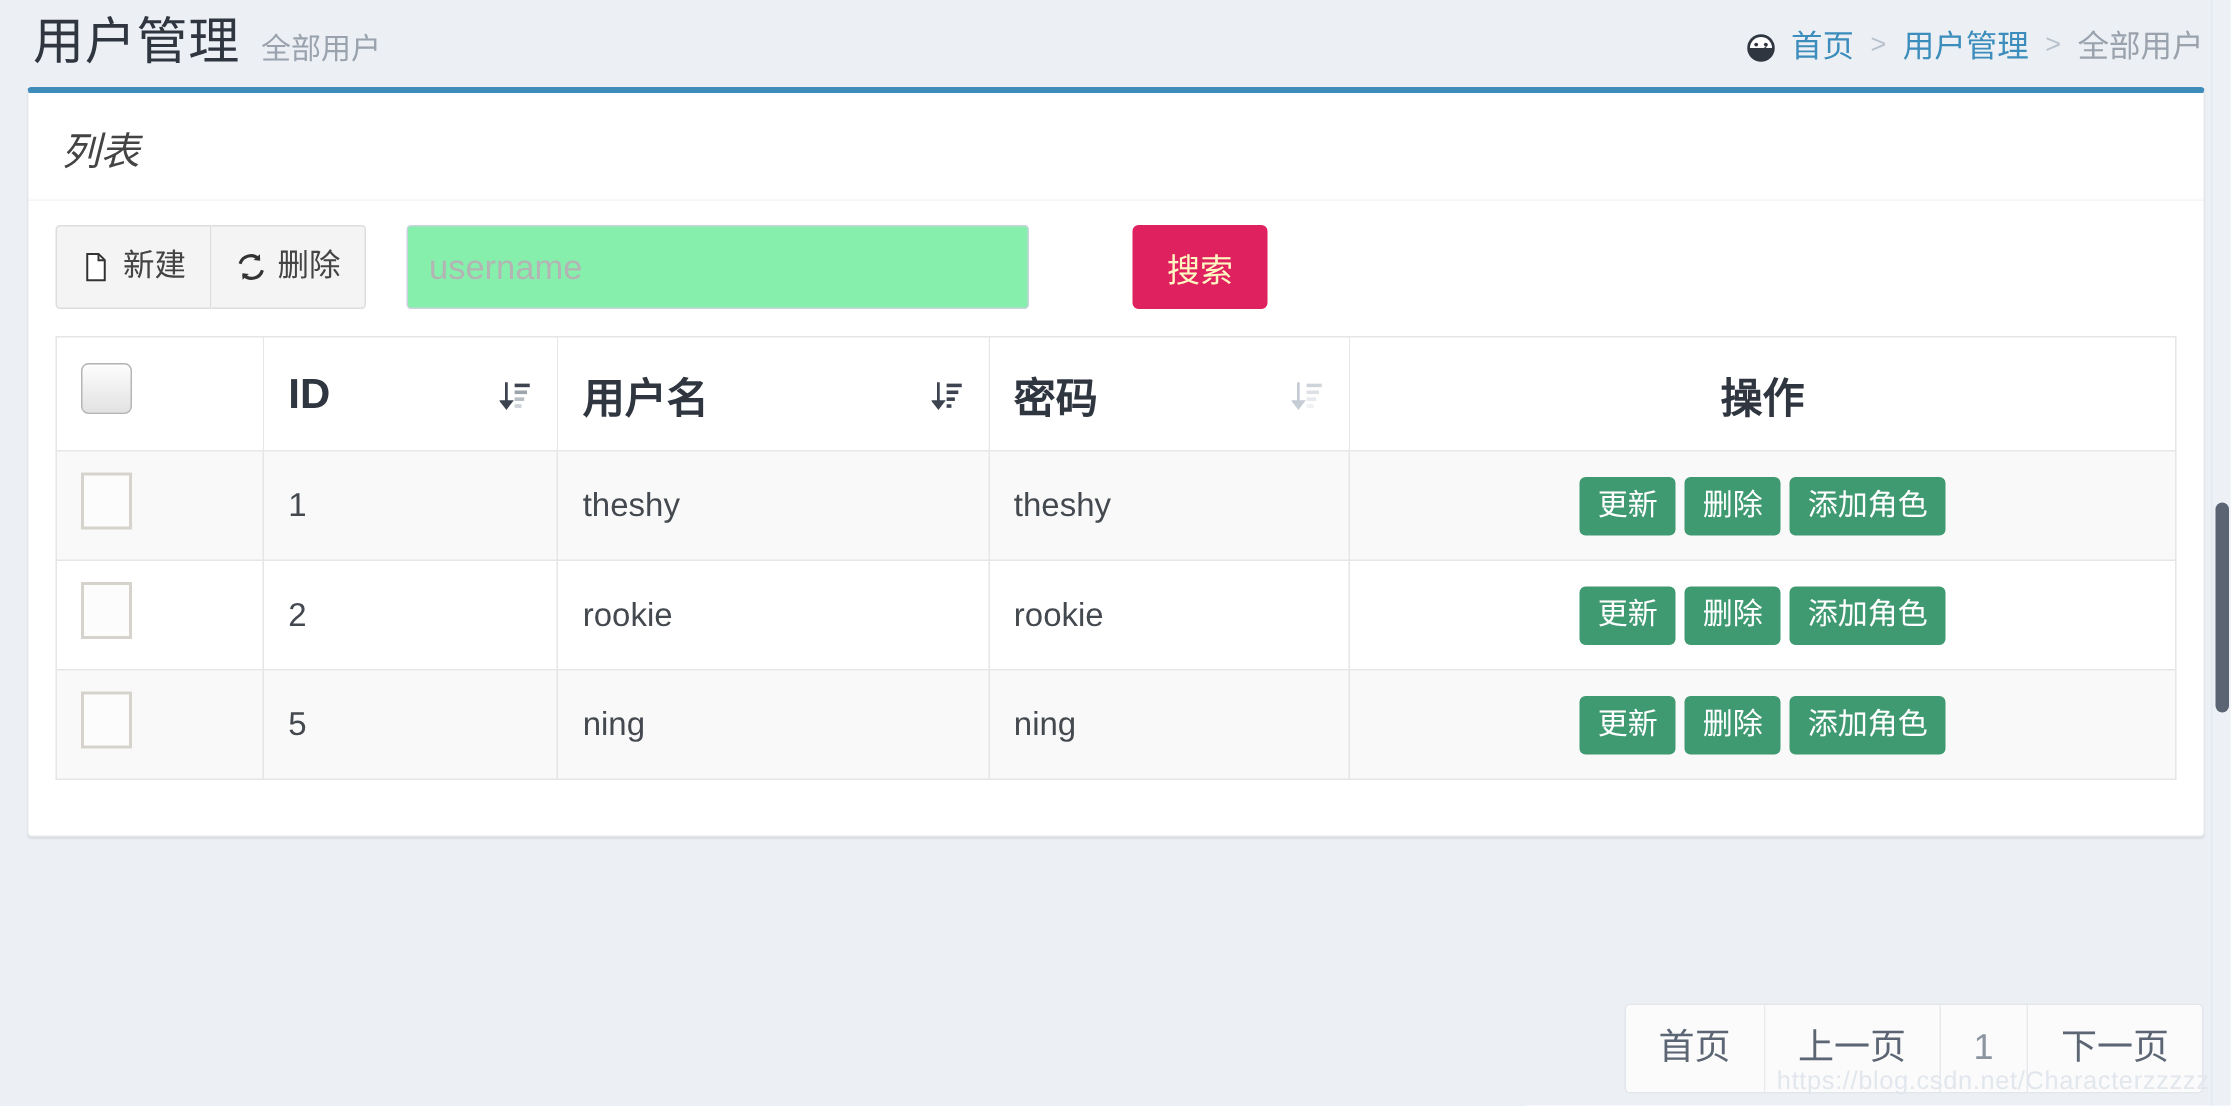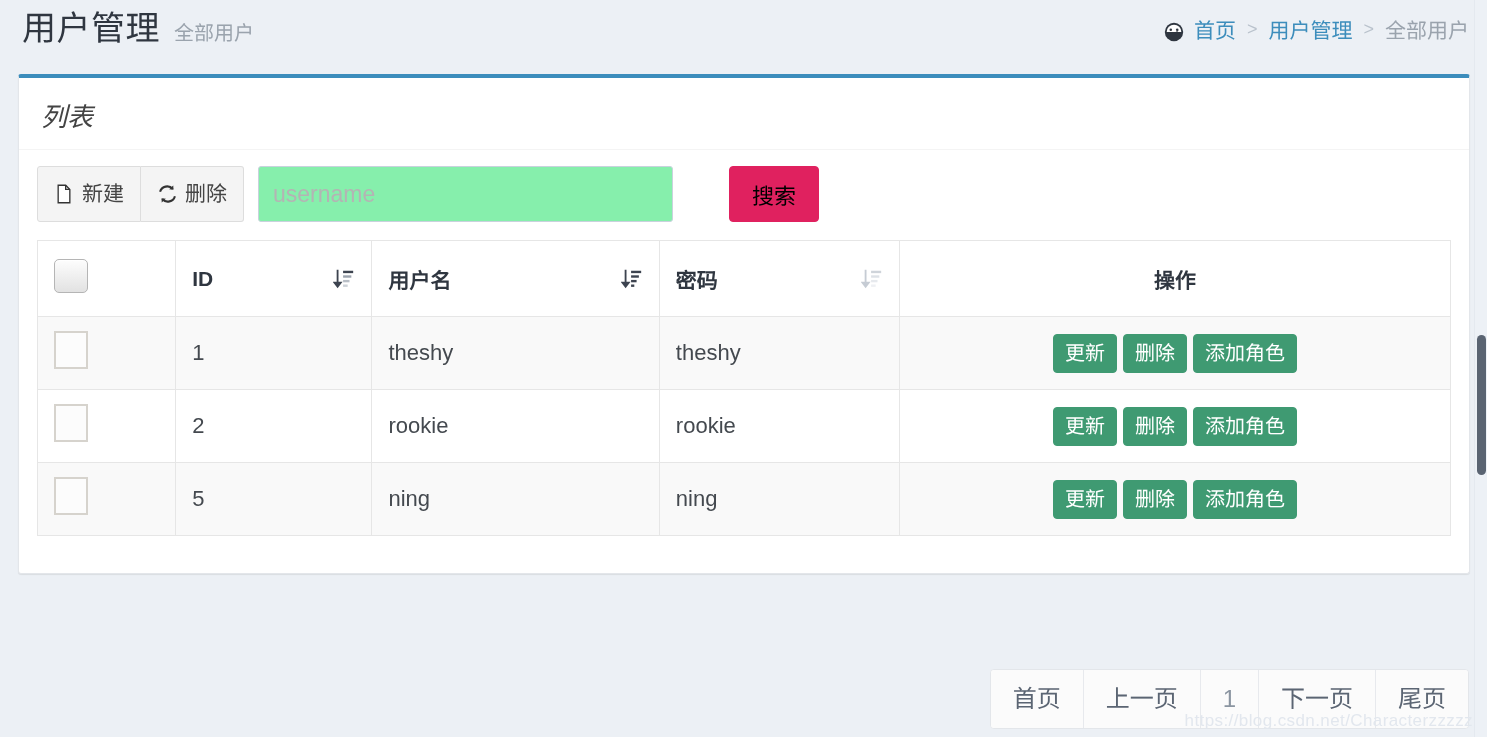--- a/index.html
+++ b/index.html
@@ -15,21 +15,21 @@
     font-family: "Liberation Sans", "DejaVu Sans", sans-serif;
     color: #333;
     overflow: hidden;
     position: relative;
   }
 
   
   .content-header {
     position: relative;
     padding: 10px 20px 12px 22px;
-    height: 74px;
+    height: 58px;
   }
   .page-title-row {
     display: flex;
     align-items: baseline;
     gap: 14px;
   }
   .page-title {
     font-size: 34px;
     font-weight: 400;
     color: #2f3640;
@@ -97,21 +97,21 @@
     margin: 0;
   }
   .box-body {
     padding: 16px 18px 20px 18px;
   }
 
   
   .toolbar {
     display: flex;
     align-items: flex-start;
-    gap: 14px;
+    gap: 27px;
     margin-bottom: 18px;
   }
   .btn-group {
     display: flex;
   }
   .btn-default {
     background: #f4f4f4;
     border: 1px solid #ddd;
     color: #444;
     font-size: 21px;
@@ -144,21 +144,21 @@
     color: #555;
     font-family: inherit;
     outline: none;
     background: #86efac;
   }
   .search-input::placeholder { color: #b4b4b4; }
 
   .btn-search {
     background: #e0215f;
     border: 1px solid #e0215f;
-    color: #000000;
+    color: #fef9c3;
     font-size: 22px;
     border-radius: 4px;
     padding: 0 22px;
     height: 56px;
     cursor: pointer;
     font-family: inherit;
     margin-left: 42px;
   }
 
   
@@ -168,21 +168,21 @@
     border: 1px solid #e6e6e6;
   }
   table.data-table th,
   table.data-table td {
     border: 1px solid #e6e6e6;
     text-align: left;
     vertical-align: middle;
   }
   table.data-table th {
     padding: 4px 16px;
-    font-size: 21px;
+    font-size: 28px;
     color: #2f3640;
     font-weight: bold;
     background: #fff;
     height: 76px;
     position: relative;
   }
   table.data-table td {
     padding: 14px 16px;
     font-size: 22px;
     color: #44494f;
@@ -475,20 +475,19 @@
     </table>
 
   </div>
 </div>
 
 <div class="pagination-wrap">
   <div class="page-btn">首页</div>
   <div class="page-btn">上一页</div>
   <div class="page-btn page-num">1</div>
   <div class="page-btn">下一页</div>
-  <div class="page-btn">尾页</div>
 </div>
 
 <div class="watermark">https://blog.csdn.net/Characterzzzzz</div>
 
 <div class="scroll-track">
   <div class="scroll-thumb"></div>
 </div>
 
 </body></html>

